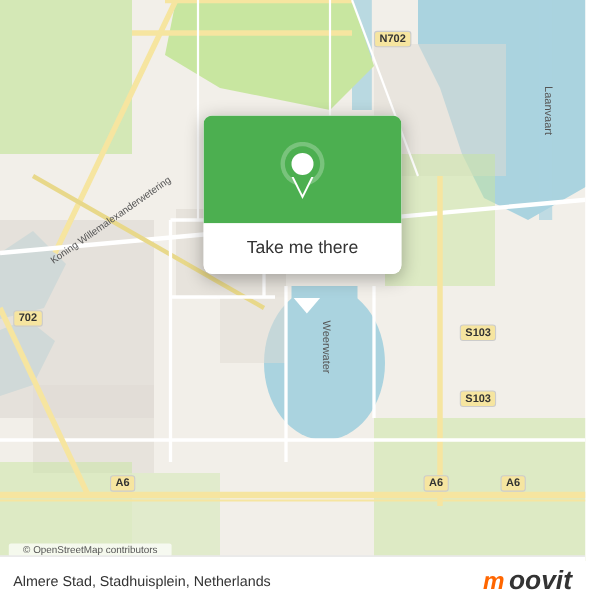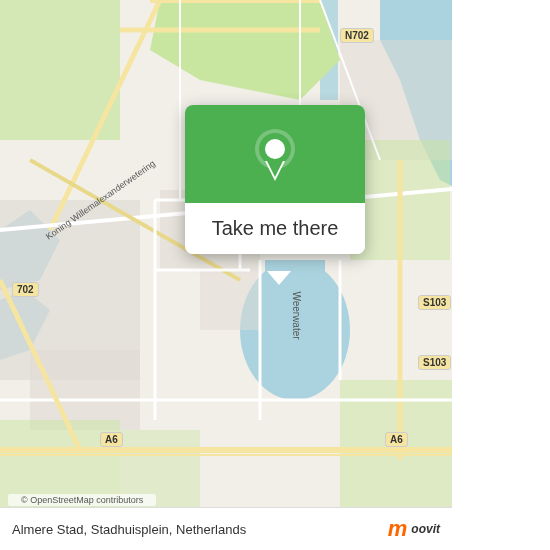--- a/index.html
+++ b/index.html
@@ -6,21 +6,21 @@
 
     body {
       width: 550px;
       height: 550px;
       overflow: hidden;
       font-family: Arial, sans-serif;
       position: relative;
     }
 
     #map-container {
-      width: 452px;
+      width: 532px;
       height: 550px;
       position: relative;
       overflow: hidden;
     }
 
     
     #map-bg {
       width: 100%;
       height: 100%;
       background-color: #f2efe9;
@@ -75,21 +75,21 @@
     .map-pin {
       width: 44px;
       height: 54px;
       position: relative;
     }
 
     #popup-button {
       width: 100%;
       padding: 14px 16px;
       text-align: center;
-      font-size: 20px;
+      font-size: 16px;
       font-weight: 500;
       color: #333;
       background: white;
       border: none;
       cursor: pointer;
     }
 
     
     #bottom-bar {
       position: absolute;
@@ -119,21 +119,21 @@
 
     .moovit-m {
       color: #ff6600;
       font-size: 22px;
       font-weight: bold;
       font-style: italic;
     }
 
     .moovit-text {
       color: #333;
-      font-size: 12px;
+      font-size: 24px;
       font-weight: bold;
       font-style: italic;
     }
 
     #osm-credit {
       position: absolute;
       bottom: 44px;
       left: 8px;
       font-size: 9px;
       color: #555;

